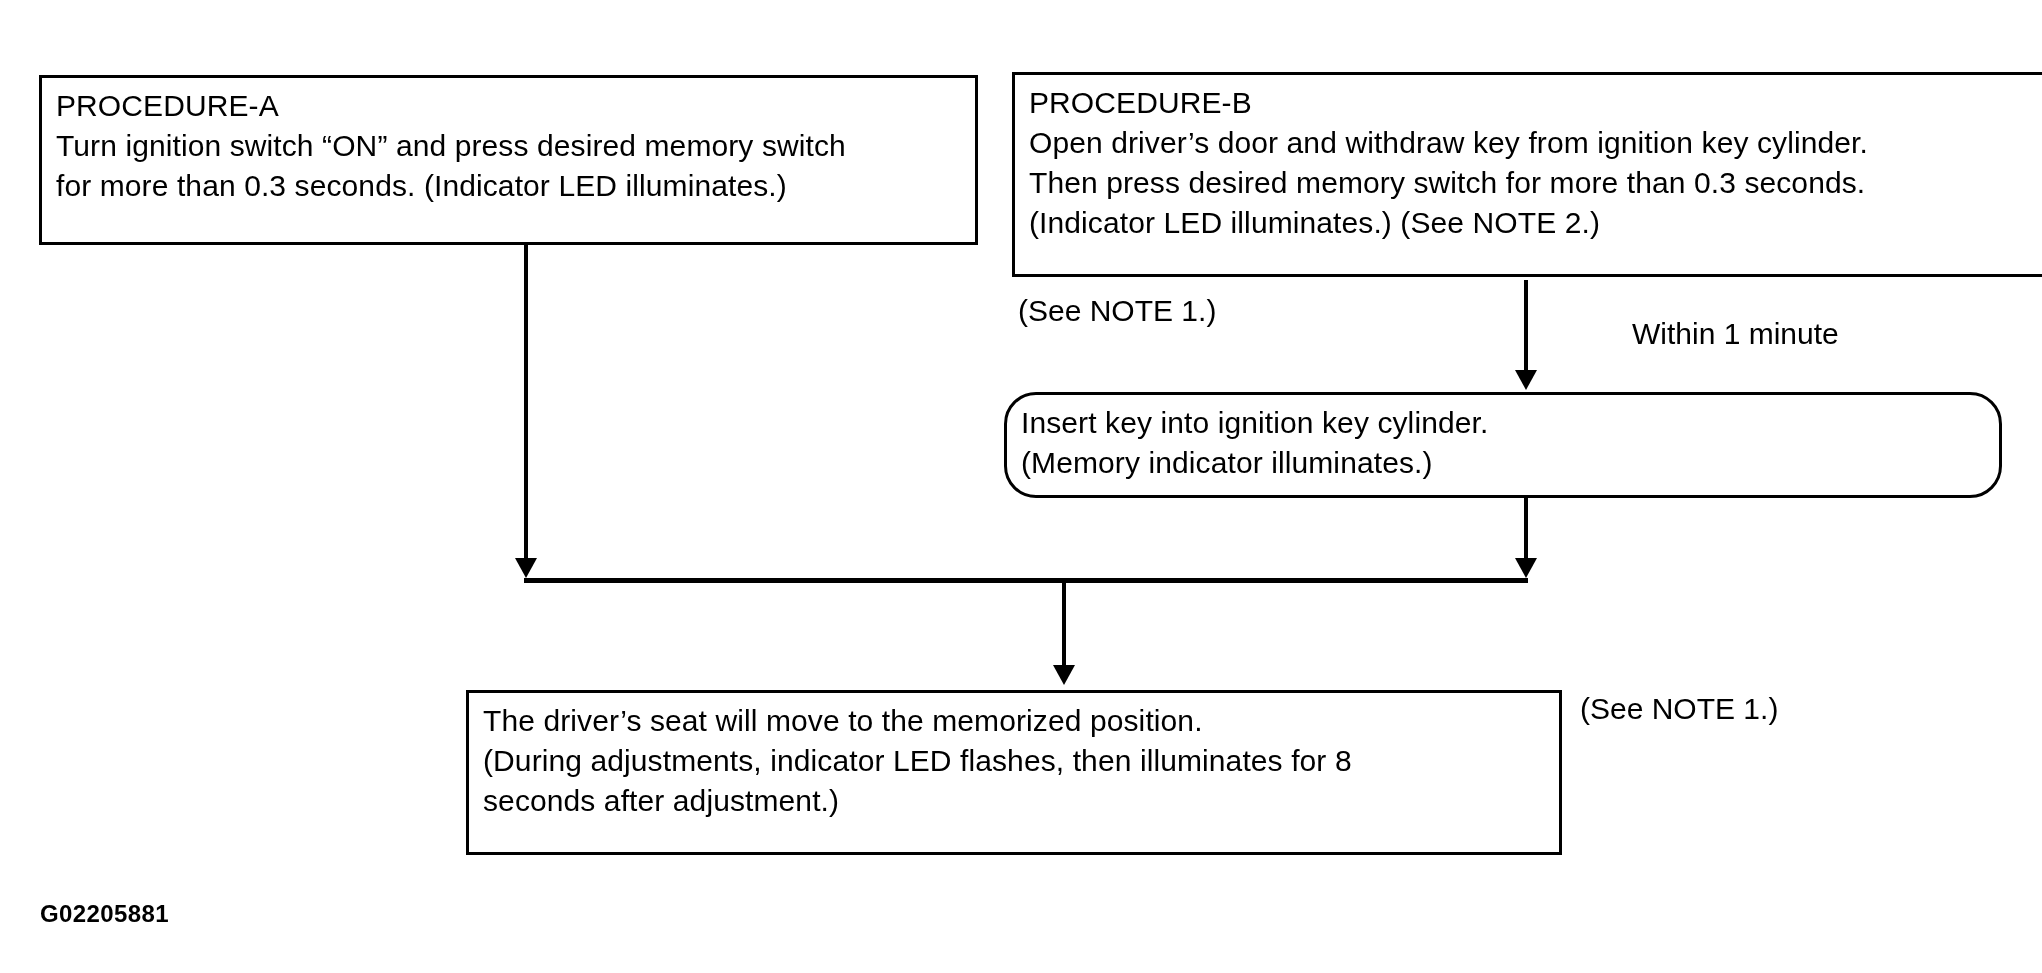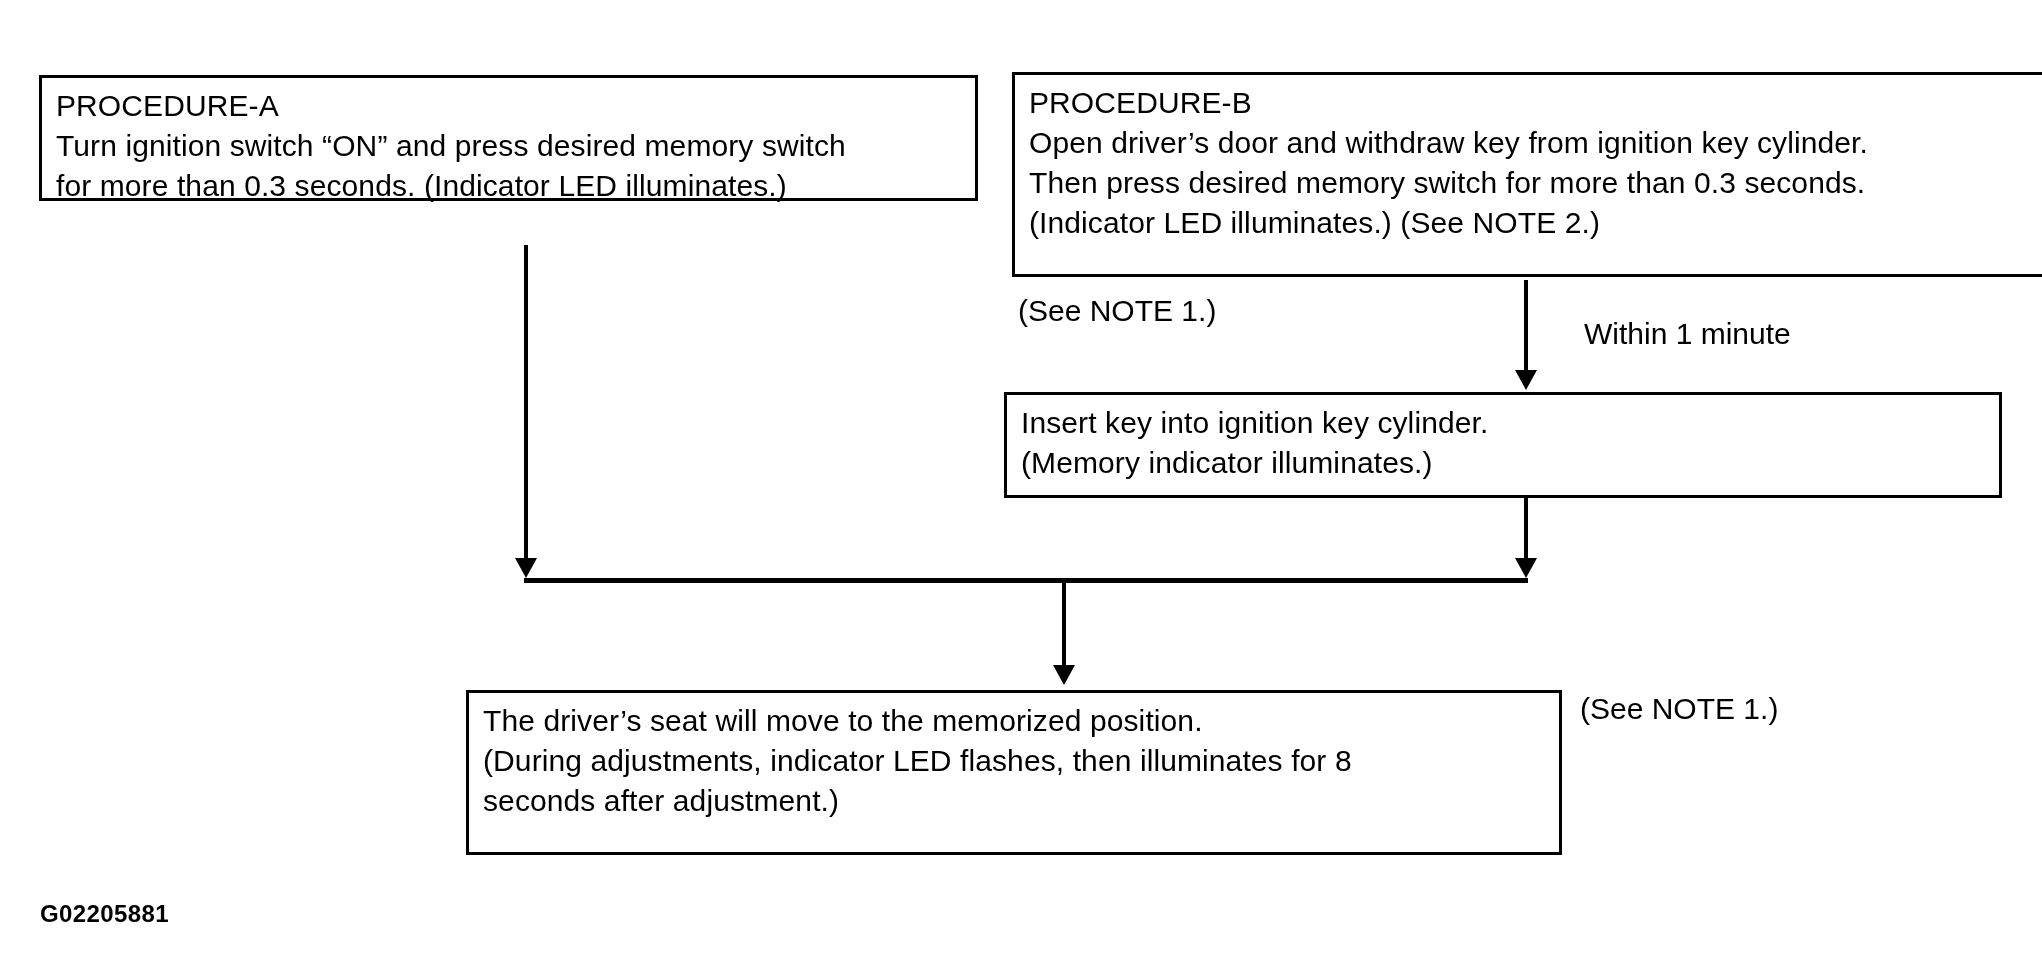--- a/index.html
+++ b/index.html
@@ -61,27 +61,27 @@
   .arrowhead {
     position: absolute;
     width: 0;
     height: 0;
     border-left: 11px solid transparent;
     border-right: 11px solid transparent;
     border-top: 20px solid #000000;
   }
 
   
-  #box-procedure-a { left: 39px;  top: 75px;  width: 939px;  height: 126px; }
+  #box-procedure-a { left: 39px;  top: 75px;  width: 939px;  height: 170px; }
   #box-procedure-b { left: 1012px; top: 72px; width: 1084px;  height: 205px; }
-  #box-insert-key  { left: 1004px; top: 392px; width: 998px; height: 106px; }
+  #box-insert-key  { left: 1004px; top: 392px; width: 998px; height: 106px; border-radius: 32px; }
   #box-result      { left: 466px;  top: 690px; width: 1096px; height: 165px; }
 
   #label-note-1    { left: 1018px; top: 292px; }
-  #label-within-1-minute { left: 1584px; top: 315px; }
+  #label-within-1-minute { left: 1632px; top: 315px; }
   #label-note-3    { left: 1580px; top: 690px; }
   #label-image-id  { left: 40px;   top: 880px; margin-top: 20px; }
 
   
   #conn-a-vline    { left: 524px;  top: 245px;  height: 318px; }
   #conn-a-arrow    { left: 515px;  top: 558px; }
 
   
   #conn-b-vline    { left: 1524px; top: 280px;  height: 92px; }
   #conn-b-arrow    { left: 1515px; top: 370px; }

